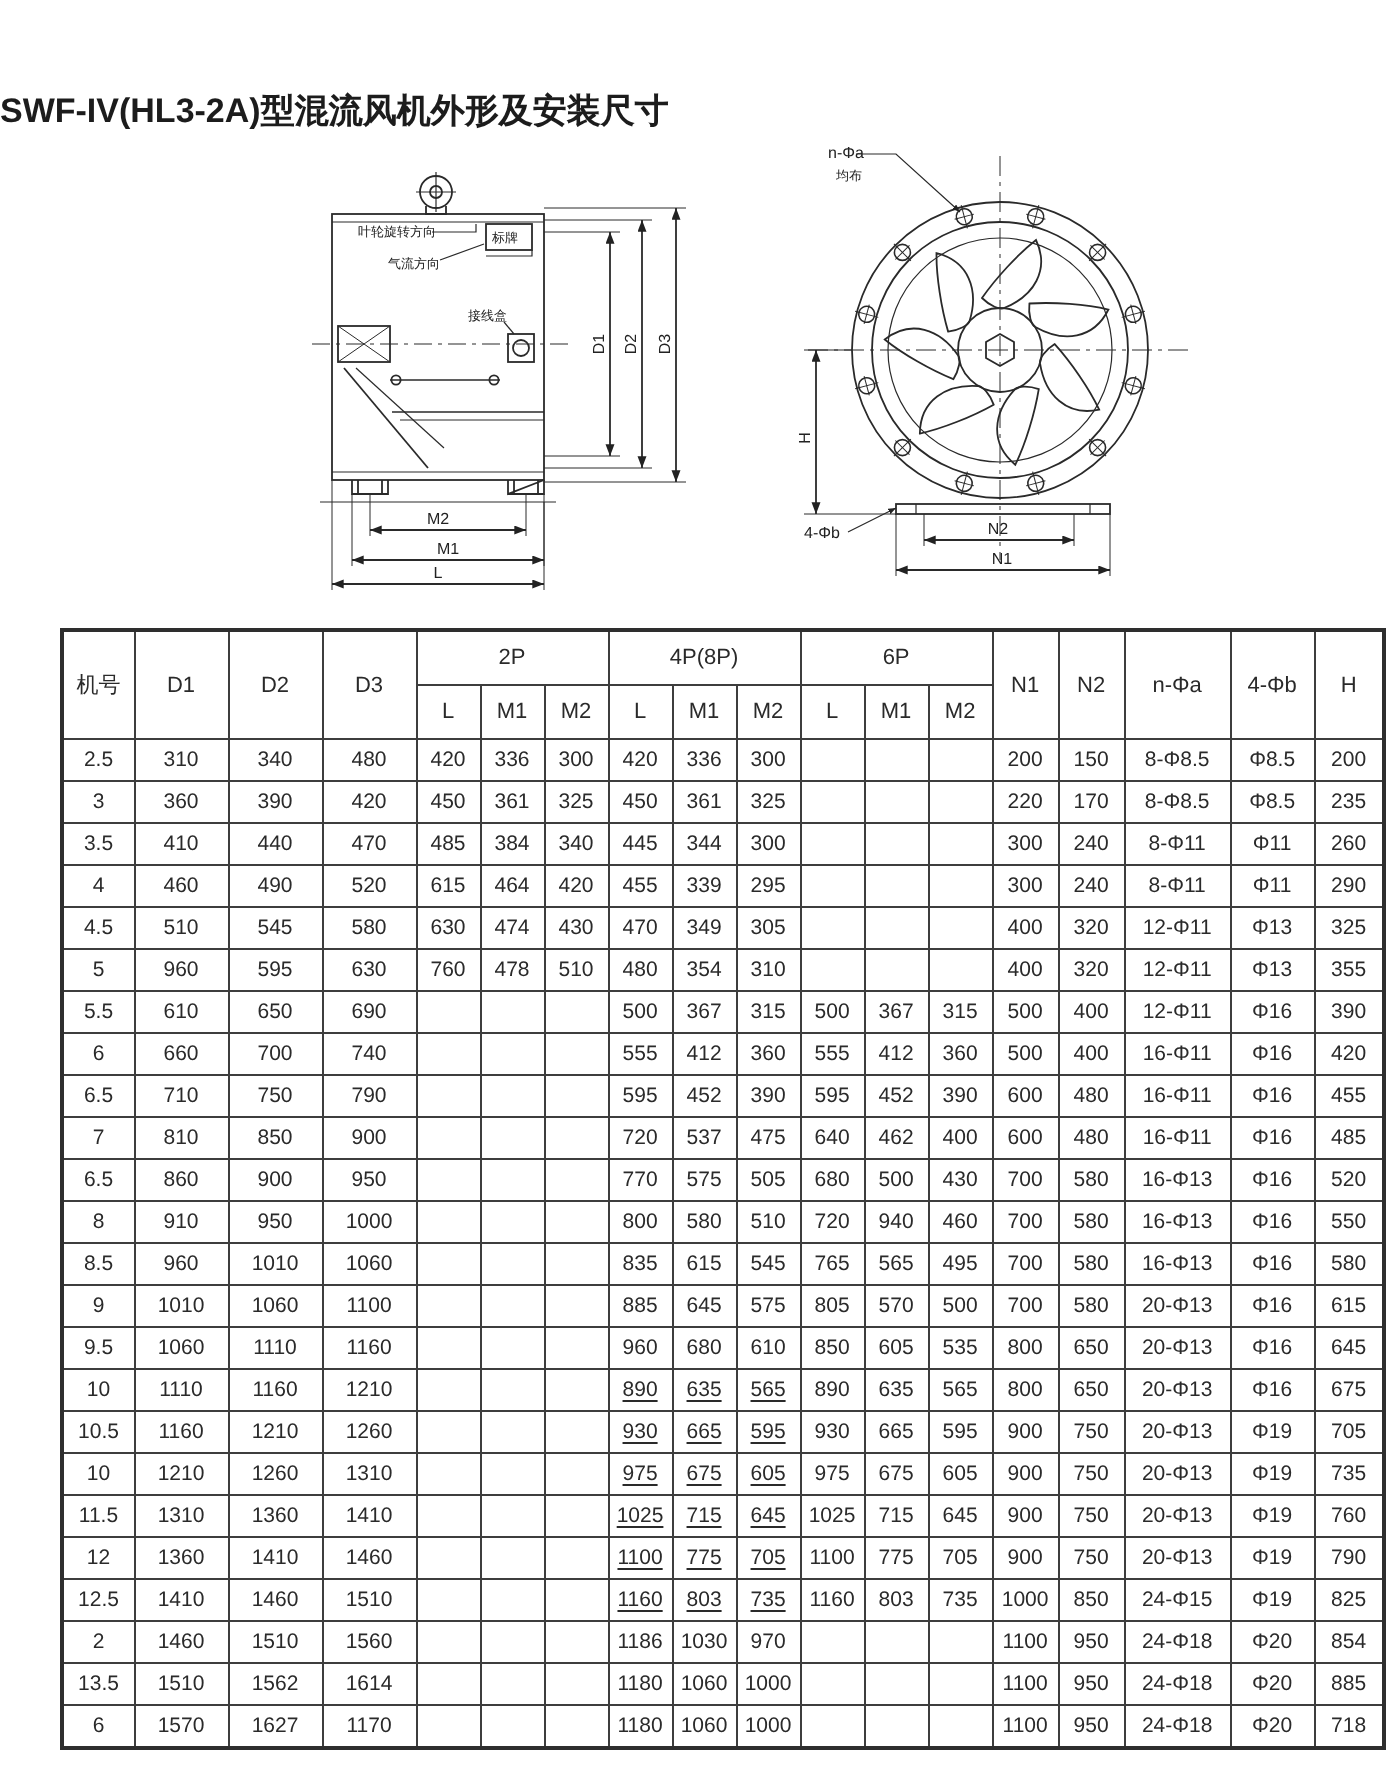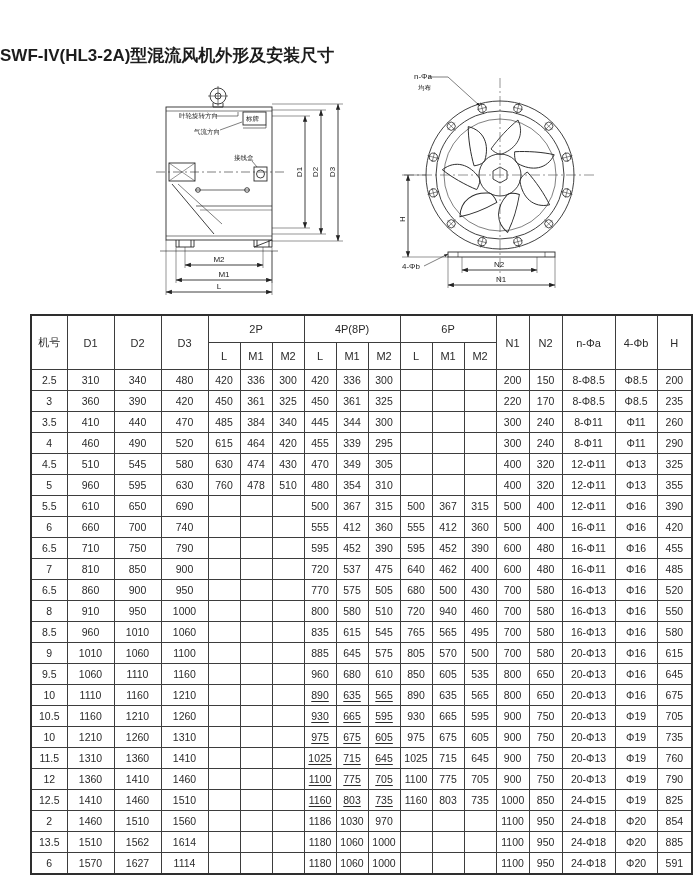--- a/index.html
+++ b/index.html
@@ -703,33 +703,33 @@
           <td>1100</td>
           <td>950</td>
           <td>24-Φ18</td>
           <td>Φ20</td>
           <td>885</td>
         </tr>
         <tr>
           <td>6</td>
           <td>1570</td>
           <td>1627</td>
-          <td>1114</td>
+          <td>1170</td>
           <td></td>
           <td></td>
           <td></td>
           <td>1180</td>
           <td>1060</td>
           <td>1000</td>
           <td></td>
           <td></td>
           <td></td>
           <td>1100</td>
           <td>950</td>
           <td>24-Φ18</td>
           <td>Φ20</td>
-          <td>591</td>
+          <td>718</td>
         </tr>
       </tbody>
   </table>
 
 
 </div>
 
 </body></html>

